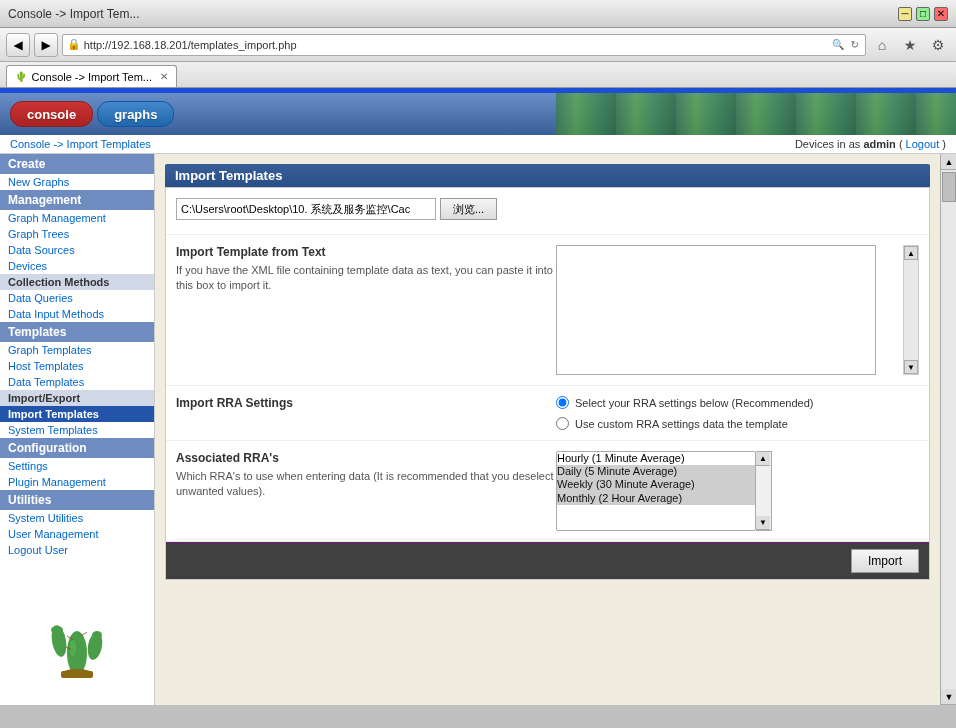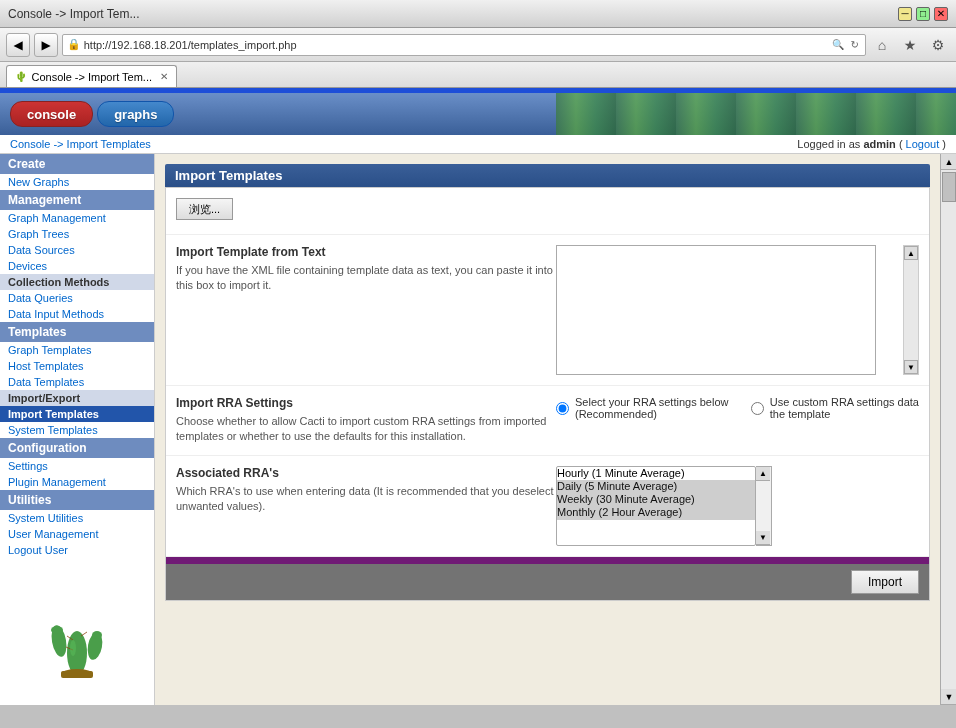--- a/index.html
+++ b/index.html
@@ -64,31 +64,31 @@
     .section-control { flex: 1; }
     .file-input-row { display: flex; align-items: center; gap: 4px; margin-bottom: 4px; }
     .file-path-input { width: 260px; height: 22px; border: 1px solid #aaa; padding: 2px 4px; font-size: 11px; background: white; }
     .browse-btn { height: 22px; padding: 0 12px; background: linear-gradient(to bottom, #f5f5f5, #ddd); border: 1px solid #999; font-size: 11px; cursor: pointer; }
     .text-area-import { width: 320px; height: 130px; border: 1px solid #aaa; font-size: 11px; resize: none; padding: 2px; }
     .text-area-scroll { position: relative; }
     .scrollbar-v { position: absolute; right: 0; top: 0; width: 16px; height: 130px; background: #f0f0f0; border: 1px solid #ccc; display: flex; flex-direction: column; }
     .scroll-btn { width: 14px; height: 14px; background: #ddd; border: 1px solid #aaa; display: flex; align-items: center; justify-content: center; font-size: 8px; cursor: pointer; }
     .scroll-track { flex: 1; background: #e8e8e8; }
 
-    .radio-group { display: flex; flex-direction: row; gap: 8px; }
+    .radio-group { display: flex; flex-direction: column; gap: 8px; }
     .radio-row { display: flex; align-items: center; gap: 6px; font-size: 11px; color: #333; }
     .radio-row input[type=radio] { margin: 0; }
 
     .rra-listbox { width: 200px; height: 80px; border: 1px solid #aaa; overflow-y: auto; background: white; }
     .rra-listbox-container { display: flex; gap: 0; }
     .rra-scrollbar { width: 16px; border: 1px solid #aaa; border-left: none; background: #f0f0f0; display: flex; flex-direction: column; }
     .rra-scroll-btn { width: 14px; height: 14px; background: #ddd; border-bottom: 1px solid #aaa; display: flex; align-items: center; justify-content: center; font-size: 8px; cursor: pointer; }
     .rra-scroll-track { flex: 1; }
 
-    .import-btn-row { background: #737373; border-top: 7px solid #701a75; padding: 6px 10px; display: flex; justify-content: flex-end; }
+    .import-btn-row { background: #404040; border-top: 1px solid #701a75; padding: 6px 10px; display: flex; justify-content: flex-end; }
     .import-button { height: 24px; padding: 0 16px; background: linear-gradient(to bottom, #f5f5f5, #ddd); border: 1px solid #999; font-size: 12px; cursor: pointer; font-weight: normal; }
 
     
     .right-scrollbar { width: 16px; background: #d0d0d0; border-left: 1px solid #aaa; display: flex; flex-direction: column; }
     .rs-btn { width: 16px; height: 16px; background: #ddd; border-bottom: 1px solid #aaa; display: flex; align-items: center; justify-content: center; font-size: 9px; cursor: pointer; }
     .rs-track { flex: 1; background: #e8e8e8; }
     .rs-thumb { width: 14px; height: 30px; background: #c0c0c0; border: 1px solid #999; margin: 2px auto; }
   </style>
 </head>
 <body>
@@ -137,21 +137,21 @@
     </div>
   </div>
 
   <div class="breadcrumb-bar">
     <div class="breadcrumb">
       <a>Console</a>
       <span> -&gt; </span>
       <span>Import Templates</span>
     </div>
     <div class="login-info">
-      <span>Logged in as </span>
+      <span>Devices in as </span>
       <strong>admin</strong>
       <span> (</span>
       <a>Logout</a>
       <span>)</span>
     </div>
   </div>
 
   <div class="main-layout">
 
     <div class="sidebar">
@@ -203,20 +203,21 @@
       </div>
     </div>
 
     <div class="content-area">
       <div class="page-title-bar">Import Templates</div>
       <div class="content-box">
 
         <div class="section-row">
           <div class="section-control">
             <div class="file-input-row">
+              <input type="text" class="file-path-input" value="C:\Users\root\Desktop\10. 系统及服务监控\Cac" style="">
               <button class="browse-btn">浏览...</button>
             </div>
           </div>
         </div>
 
         <div class="section-row">
           <div class="section-label">
             <h3>Import Template from Text</h3>
             <p>If you have the XML file containing template data as text, you can paste it into this box to import it.</p>
           </div>
@@ -228,21 +229,20 @@
                 <div class="scroll-track"></div>
                 <div class="scroll-btn">▼</div>
               </div>
             </div>
           </div>
         </div>
 
         <div class="section-row">
           <div class="section-label">
             <h3>Import RRA Settings</h3>
-            <p>Choose whether to allow Cacti to import custom RRA settings from imported templates or whether to use the defaults for this installation.</p>
           </div>
           <div class="section-control">
             <div class="radio-group">
               <label class="radio-row">
                 <input type="radio" name="rra_mode" checked="" style="">
                 <span>Select your RRA settings below (Recommended)</span>
               </label>
               <label class="radio-row">
                 <input type="radio" name="rra_mode" style="">
                 <span>Use custom RRA settings data the template</span>

